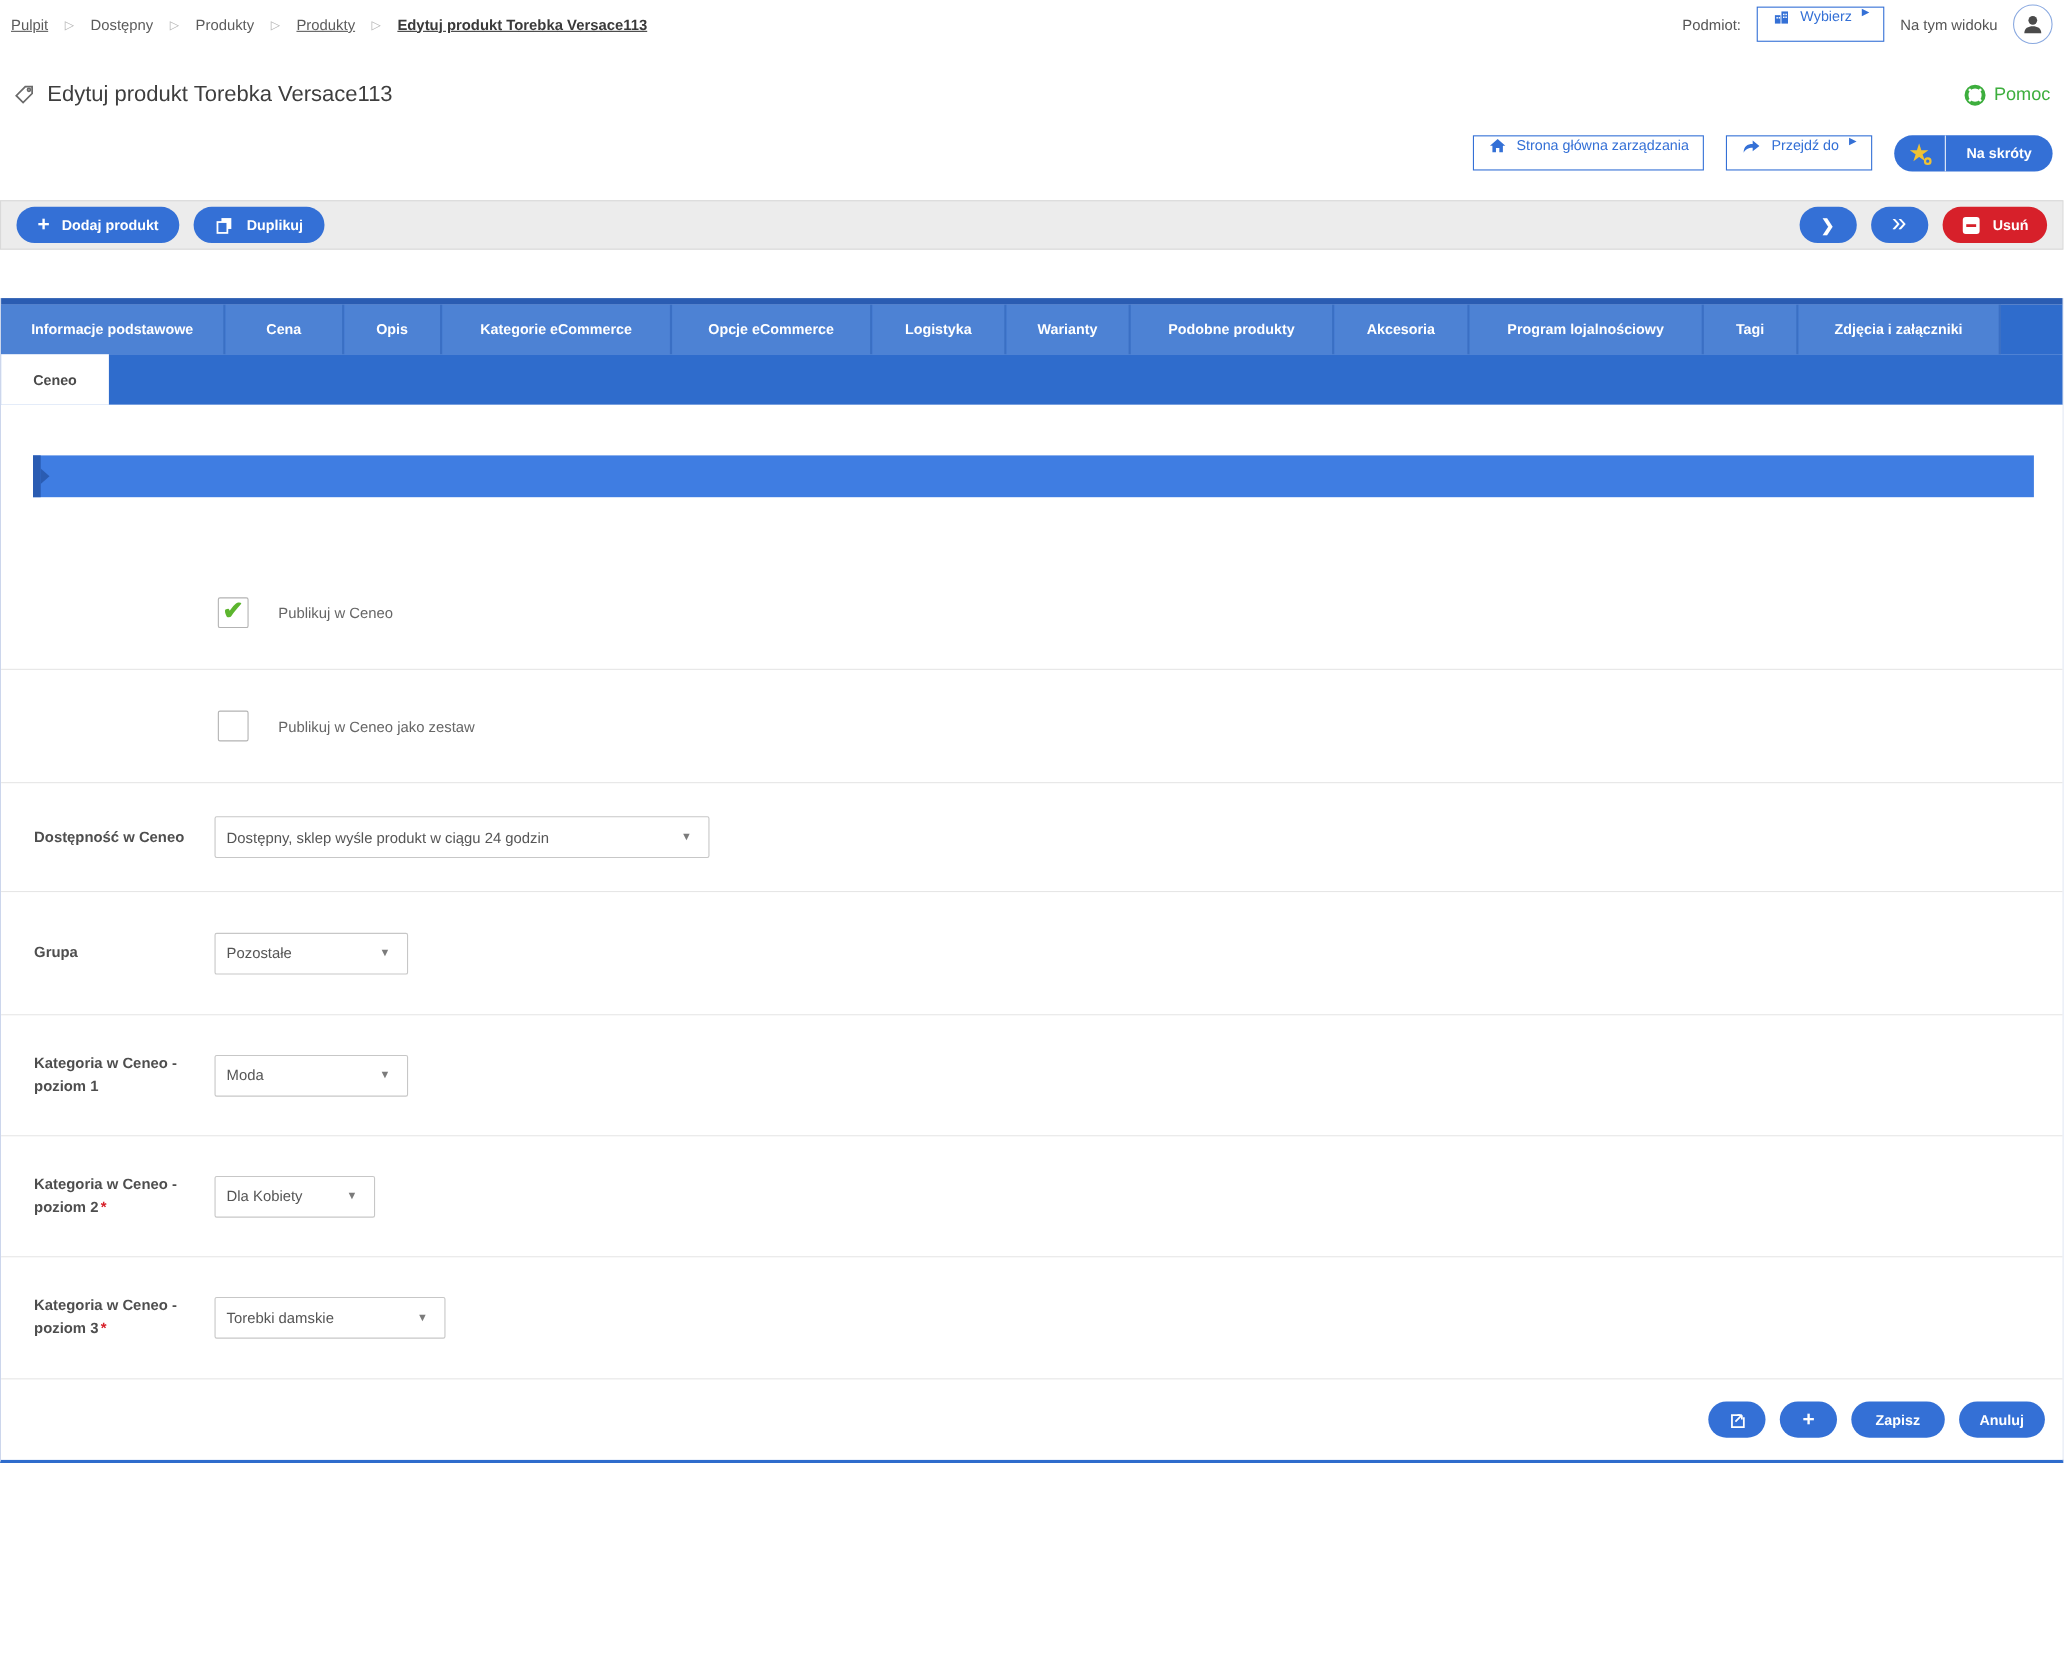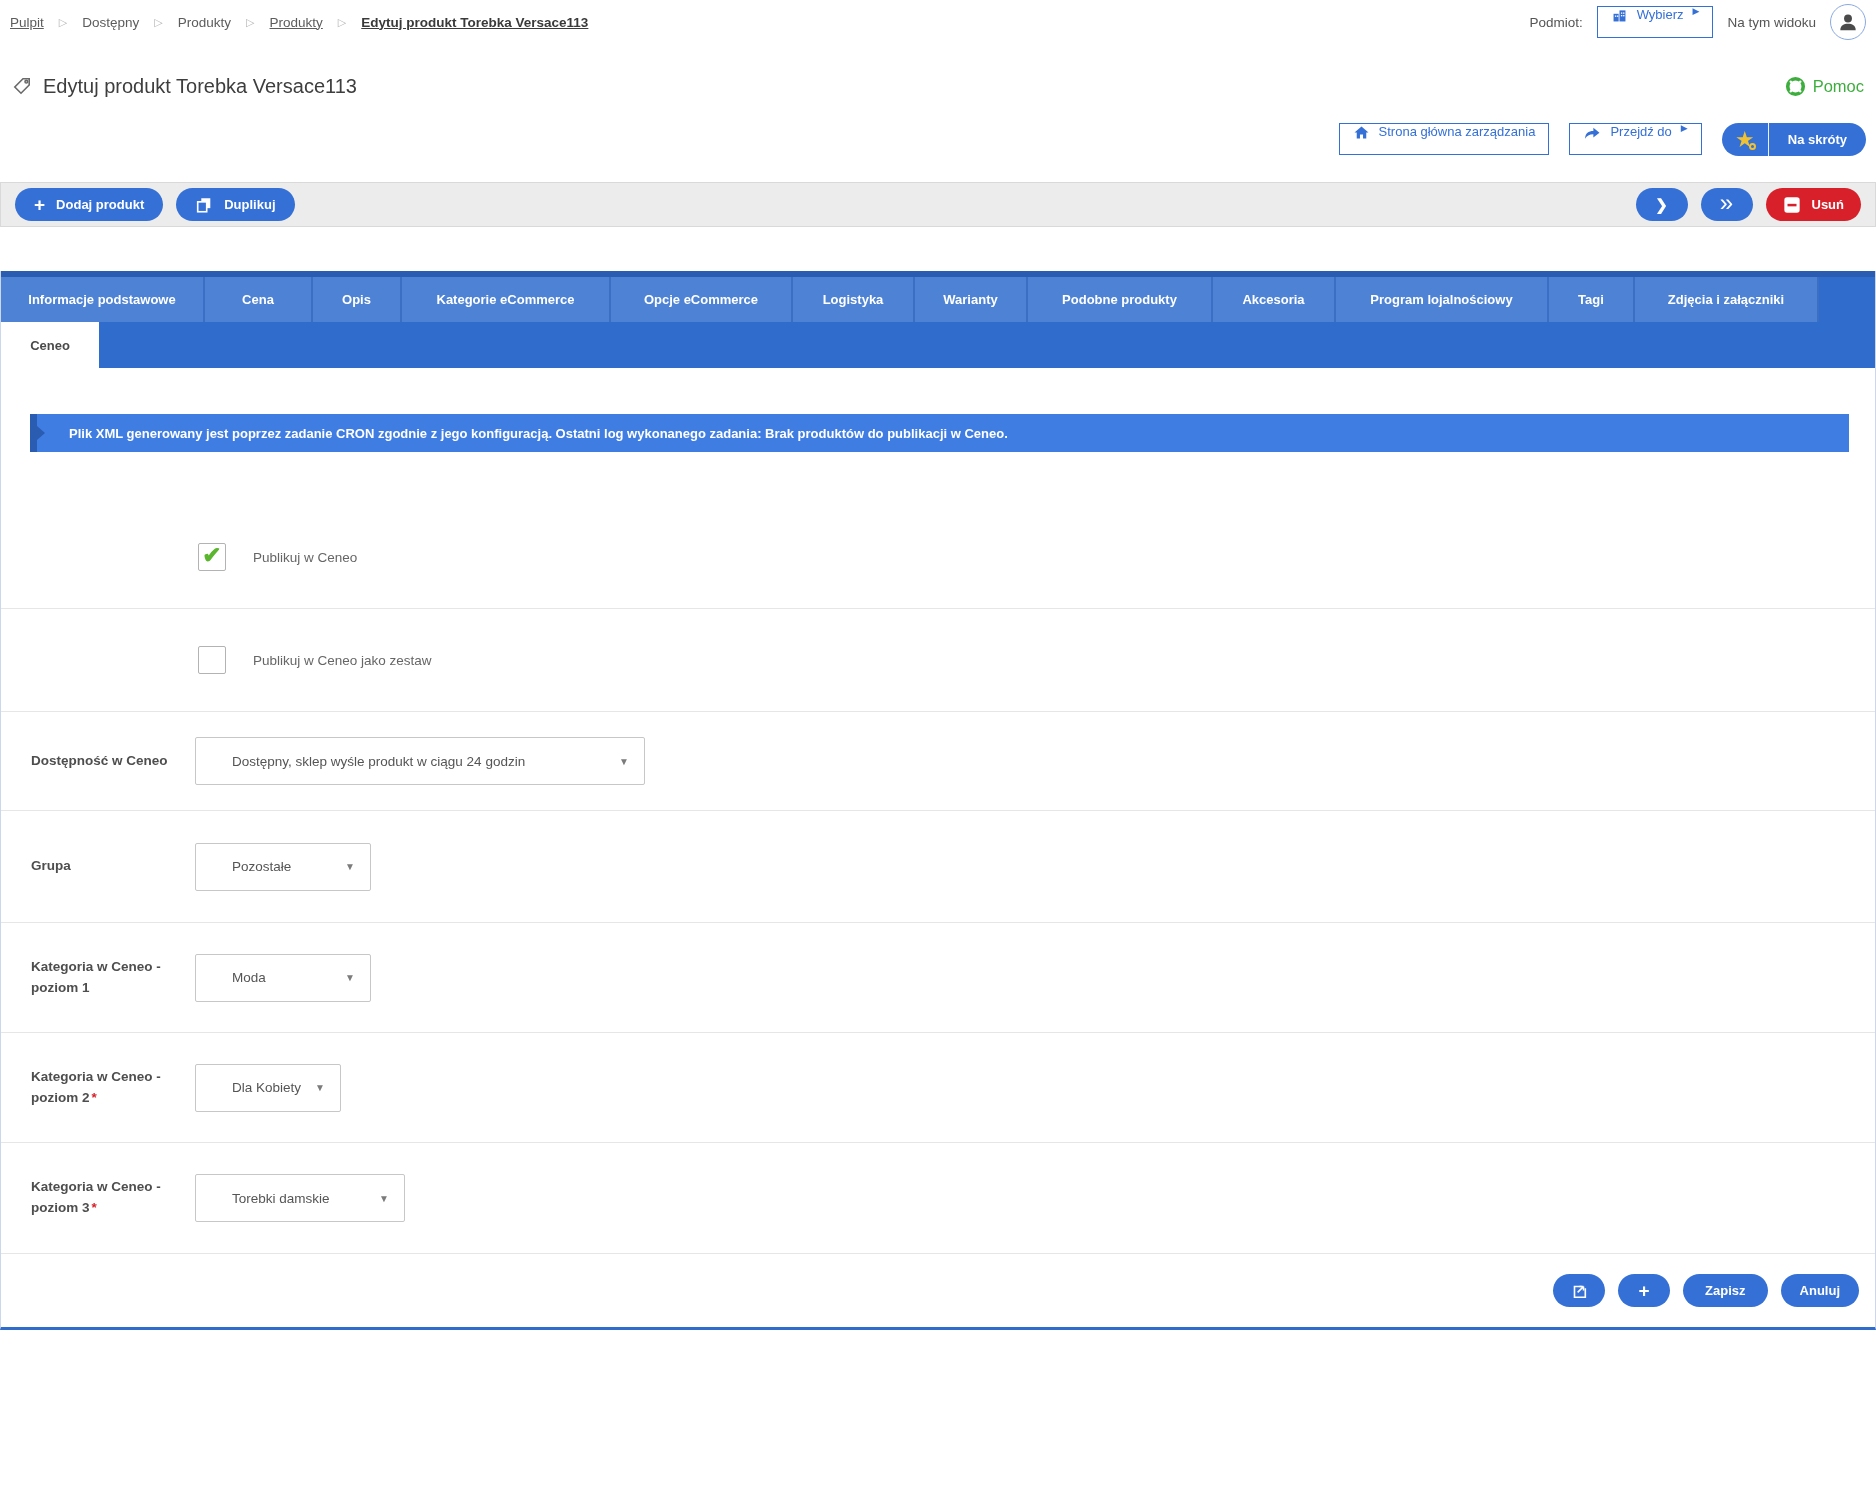--- a/index.html
+++ b/index.html
@@ -71,21 +71,21 @@
   .cb{width:28px;height:28px;background:#fff;border:1px solid #b3b3b3;border-radius:2px;display:flex;align-items:center;justify-content:center;cursor:pointer}
   .cb .check{display:none;color:#5cb52e;font-size:23px;font-weight:bold;line-height:1;margin-top:-3px}
   .cb.checked .check{display:block}
   .cb-label{font-size:13.5px;color:#666}
 
   .hint{margin:19px 0 0 192px;width:547px;height:50px;background:#efefef;border:1px solid #dcdcdc;border-radius:3px;position:relative;display:flex;align-items:center;justify-content:center;color:#555;font-size:13.5px}
   .hint::before{content:"";position:absolute;top:-8px;left:16px;width:14px;height:14px;background:#efefef;border-left:1px solid #dcdcdc;border-top:1px solid #dcdcdc;transform:rotate(45deg)}
 
   .sel-label{width:164px;font-size:13.5px;color:#4e4e4e;font-weight:bold;line-height:1.55}
   .req{color:#d7202a;margin-left:2px}
-  .select{height:48px;border:1px solid #c7c7c7;border-radius:2px;background:#fff;display:flex;align-items:center;justify-content:space-between;padding:0 15px 0 36px;font-size:13.5px;color:#555;cursor:pointer}
+  .select{height:38px;border:1px solid #c7c7c7;border-radius:2px;background:#fff;display:flex;align-items:center;justify-content:space-between;padding:0 15px 0 10px;font-size:13.5px;color:#555;cursor:pointer}
   .caret-down{color:#7b7b7b;font-size:10px}
 
   .ico-btn{width:52px}
   .btn-save{padding:0 22px}
   .btn-cancel{padding:0 19px}
   .plus-glyph{font-size:19px;font-weight:bold;line-height:1}
   svg{display:block}
 </style>
 </head>
 <body>
@@ -237,21 +237,20 @@
 
   <div class="tabs2">
     <span class="tab2 active">Ceneo</span>
   </div>
 
   <div class="content">
 
     <div class="banner-wrap">
       <div class="banner">
         <span class="banner-arrow"></span>
-        <span>Plik XML generowany jest poprzez zadanie CRON zgodnie z jego konfiguracją. Ostatni log wykonanego zadania: Brak produktów do publikacji w Ceneo.</span>
       </div>
     </div>
 
     <div class="frow r1">
       <div class="cb-row">
         <span class="cb checked">
           <span class="check">✔</span>
         </span>
         <span class="cb-label">Publikuj w Ceneo</span>
       </div>

